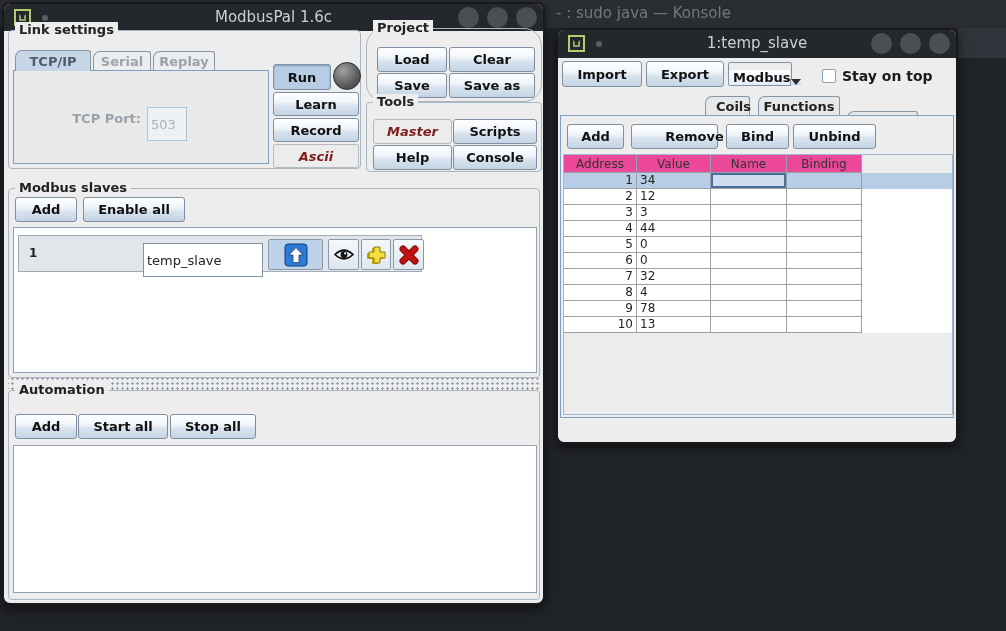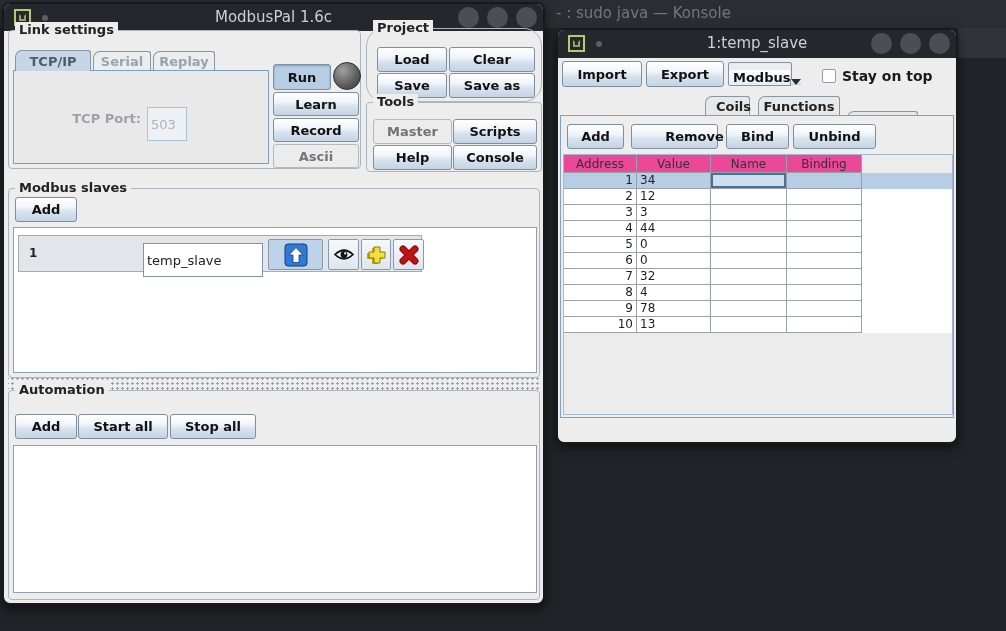--- a/index.html
+++ b/index.html
@@ -20,21 +20,21 @@
   .win-icon-glyph { width:7px; height:7px; border:2px solid #93a363; border-top-color:transparent; }
   .title-dot { position:absolute; left:38px; top:11px; width:6px; height:6px; border-radius:50%; background:#5a5e63; }
   .title-text { position:absolute; left:0; right:0; top:4px; text-align:center; font-size:15px; color:#cdd0d3; }
   .circles { position:absolute; right:6px; top:3px; display:flex; gap:8px; }
   .circle { width:21px; height:21px; border-radius:50%; background:#4b4f54; }
 
   
   .btn { position:absolute; display:flex; align-items:center; justify-content:center;
          background:linear-gradient(180deg,#ffffff 0%,#f0f5fa 40%,#d7e2ee 60%,#c4d4e4 100%);
          border:1px solid #7f8f9f; border-radius:3px; font-weight:bold; font-size:13px; color:#111; cursor:default; }
-  .btn.disabled { background:#ececec; color:#737373; border-color:#b4bac0; }
+  .btn.disabled { background:#ececec; color:#7f1d1d; border-color:#b4bac0;font-style:italic; }
   .btn.toggled { background:#b7cde3; border-color:#7d93a9; box-shadow:inset 0 1px 2px rgba(0,0,0,.25); }
   .group { position:absolute; border:1px solid #a9b6c2; border-radius:4px; }
   .gtitle { position:absolute; top:-9px; left:6px; background:#ededed; padding:0 4px; font-weight:bold; font-size:13px; color:#222; white-space:nowrap; }
   .tab { position:absolute; display:flex; align-items:center; justify-content:center; border:1px solid #8796a5; border-bottom:none; border-radius:7px 3px 0 0; font-weight:bold; font-size:13px; }
   .tfield { position:absolute; border:1px solid #8194a6; background:#fff; font-family:"DejaVu Sans",sans-serif; font-size:13px; color:#222; padding:16px 3px; }
 
   
   .g-link { left:4px; top:26px; width:353px; height:139px; }
   .tab-tcpip  { left:6px;   top:19px; width:76px; height:21px; background:#c7d6e6; color:#4e5c6a; z-index:2; }
   .tab-serial { left:84px;  top:20px; width:58px; height:20px; background:#ebedee; color:#9aa2aa; }
@@ -168,20 +168,21 @@
     <span class="gtitle">Tools</span>
     <div class="btn disabled btn-master">Master</div>
     <div class="btn btn-scripts">Scripts</div>
     <div class="btn btn-help">Help</div>
     <div class="btn btn-console">Console</div>
   </div>
 
   <div class="group g-slaves">
     <span class="gtitle">Modbus slaves</span>
     <div class="btn btn-slv-add">Add</div>
+    <div class="btn btn-enable">Enable all</div>
     <div class="slave-list">
       <div class="slave-row">
         <span class="slave-id">1</span>
         <input class="tfield slave-name" value="temp_slave" style="">
         <span class="icon-btn slave-toggle">
           <svg width="24" height="24" viewBox="0 0 24 24">
             <rect x="1" y="1" width="22" height="22" rx="3" fill="#2e7bd6" stroke="#123c78"></rect>
             <path d="M12 4.5 L19 12 H15 V19.5 H9 V12 H5 Z" fill="#ffffff" stroke="#0d2f5e" stroke-width="0.7"></path>
           </svg>
         </span>

